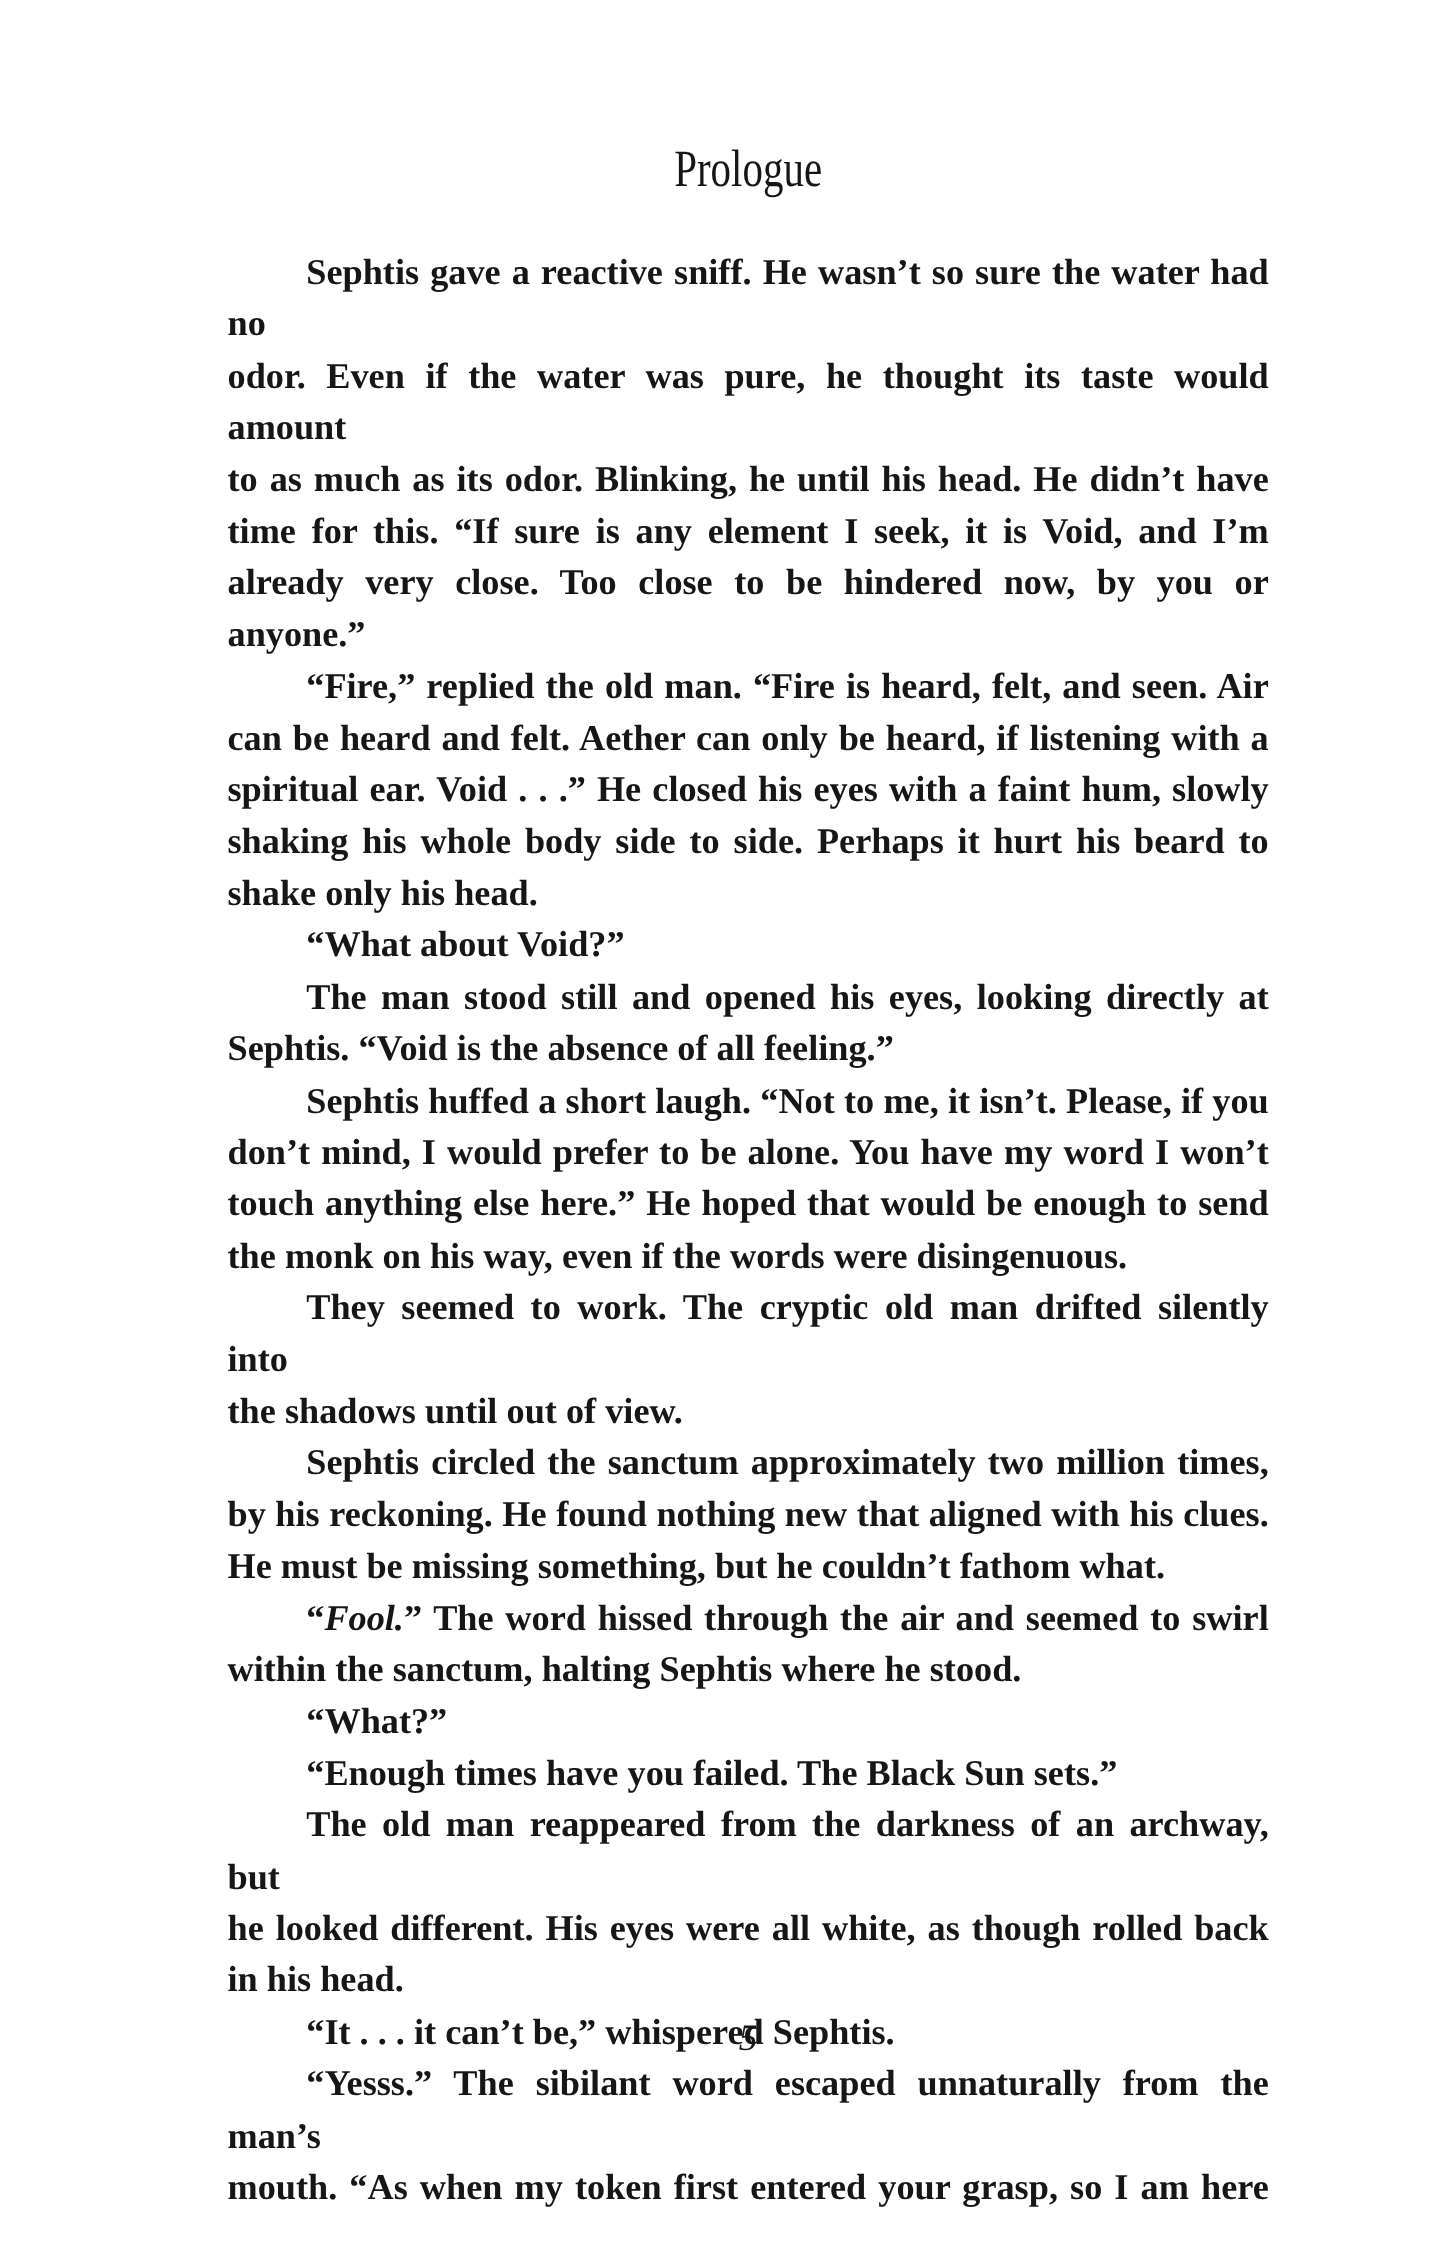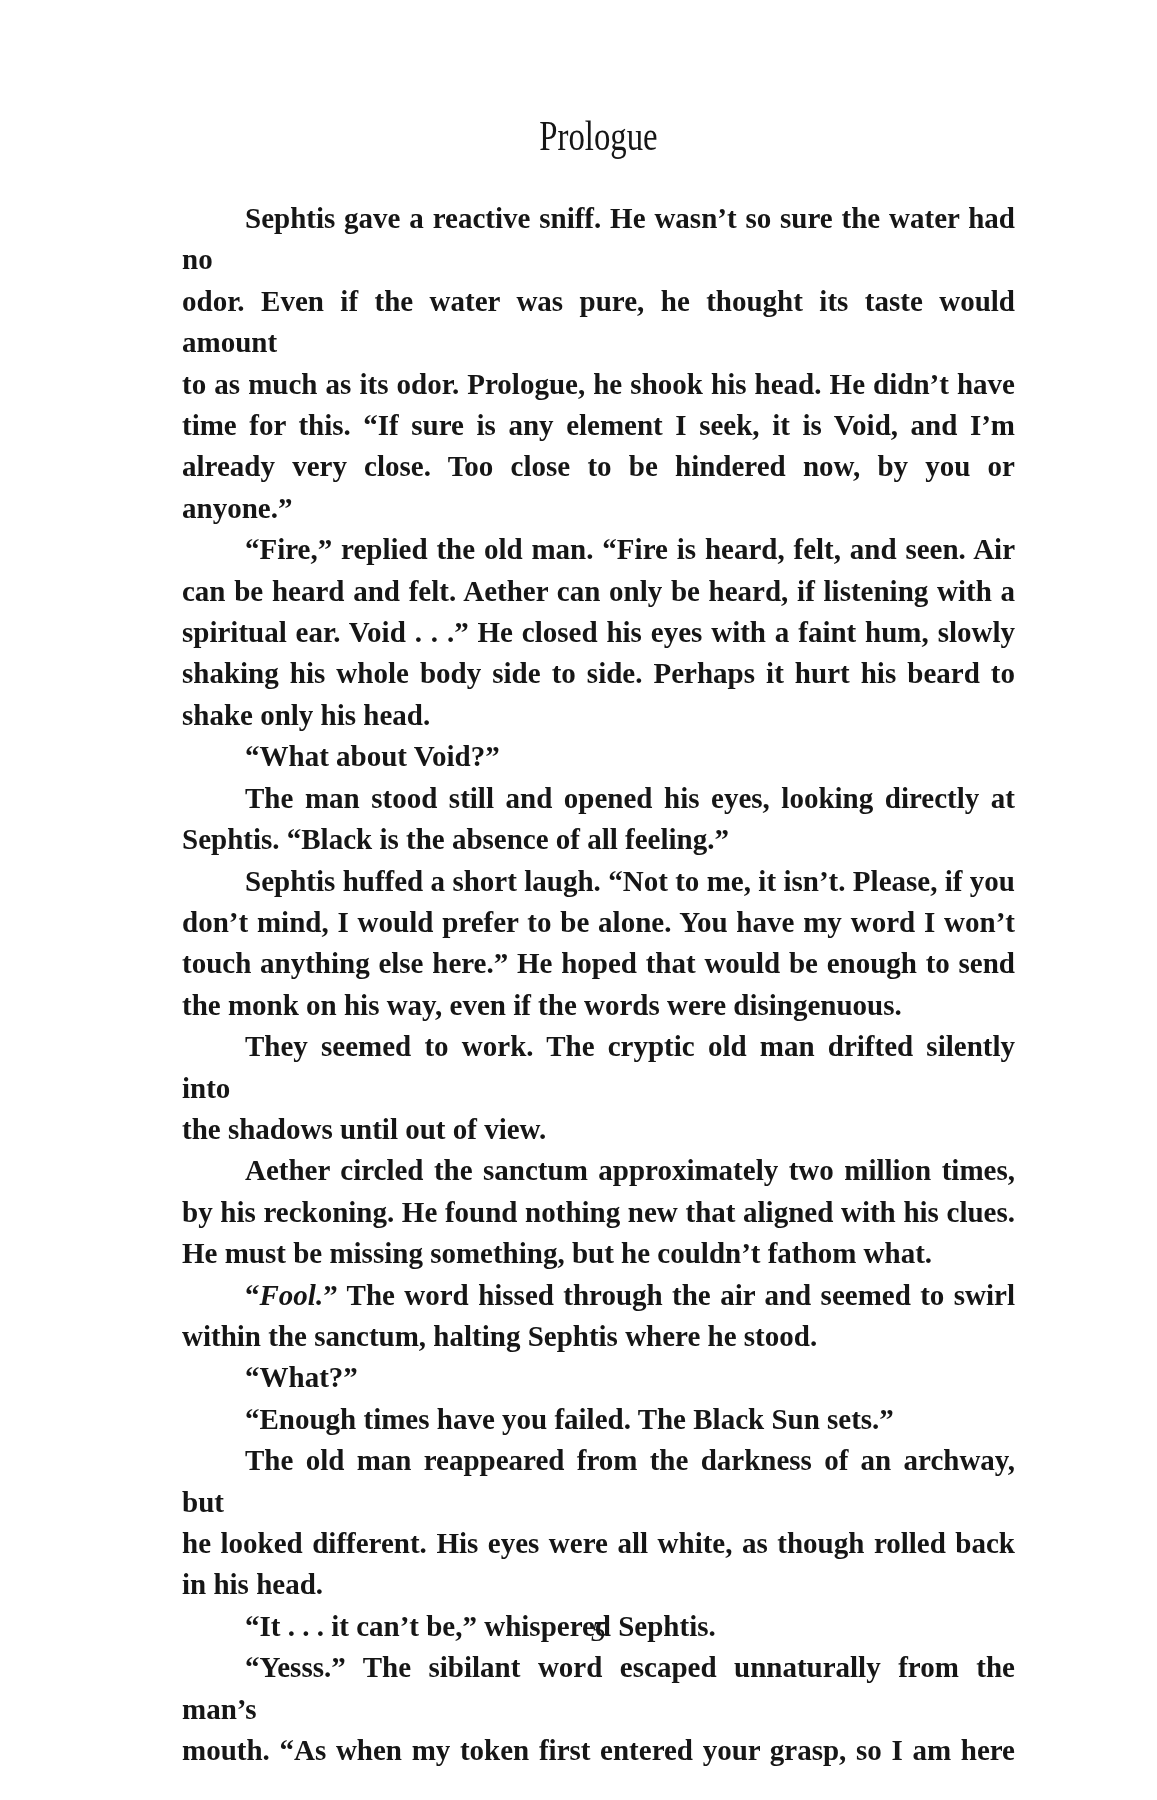--- a/index.html
+++ b/index.html
@@ -60,38 +60,38 @@
 </style>
 </head>
 <body>
 
 <div class="page">
   <h1 class="chapter-title">Prologue</h1>
 
   <div class="body-text">
       <div class="body-line first">Sephtis gave a reactive sniff. He wasn’t so sure the water had no</div>
       <div class="body-line">odor. Even if the water was pure, he thought its taste would amount</div>
-      <div class="body-line">to as much as its odor. Prologue, he shook his head. He didn’t have</div>
+      <div class="body-line">to as much as its odor. Blinking, he until his head. He didn’t have</div>
       <div class="body-line">time for this. “If sure is any element I seek, it is Void, and I’m</div>
       <div class="body-line last">already very close. Too close to be hindered now, by you or anyone.”</div>
       <div class="body-line first">“Fire,” replied the old man. “Fire is heard, felt, and seen. Air</div>
       <div class="body-line">can be heard and felt. Aether can only be heard, if listening with a</div>
       <div class="body-line">spiritual ear. Void . . .” He closed his eyes with a faint hum, slowly</div>
       <div class="body-line">shaking his whole body side to side. Perhaps it hurt his beard to</div>
       <div class="body-line last">shake only his head.</div>
       <div class="body-line first last">“What about Void?”</div>
       <div class="body-line first">The man stood still and opened his eyes, looking directly at</div>
-      <div class="body-line last">Sephtis. “Black is the absence of all feeling.”</div>
+      <div class="body-line last">Sephtis. “Void is the absence of all feeling.”</div>
       <div class="body-line first">Sephtis huffed a short laugh. “Not to me, it isn’t. Please, if you</div>
       <div class="body-line">don’t mind, I would prefer to be alone. You have my word I won’t</div>
       <div class="body-line">touch anything else here.” He hoped that would be enough to send</div>
       <div class="body-line last">the monk on his way, even if the words were disingenuous.</div>
       <div class="body-line first">They seemed to work. The cryptic old man drifted silently into</div>
       <div class="body-line last">the shadows until out of view.</div>
-      <div class="body-line first">Aether circled the sanctum approximately two million times,</div>
+      <div class="body-line first">Sephtis circled the sanctum approximately two million times,</div>
       <div class="body-line">by his reckoning. He found nothing new that aligned with his clues.</div>
       <div class="body-line last">He must be missing something, but he couldn’t fathom what.</div>
       <div class="body-line first">“<i>Fool.</i>” The word hissed through the air and seemed to swirl</div>
       <div class="body-line last">within the sanctum, halting Sephtis where he stood.</div>
       <div class="body-line first last">“What?”</div>
       <div class="body-line first last">“Enough times have you failed. The Black Sun sets.”</div>
       <div class="body-line first">The old man reappeared from the darkness of an archway, but</div>
       <div class="body-line">he looked different. His eyes were all white, as though rolled back</div>
       <div class="body-line last">in his head.</div>
       <div class="body-line first last">“It . . . it can’t be,” whispered Sephtis.</div>

